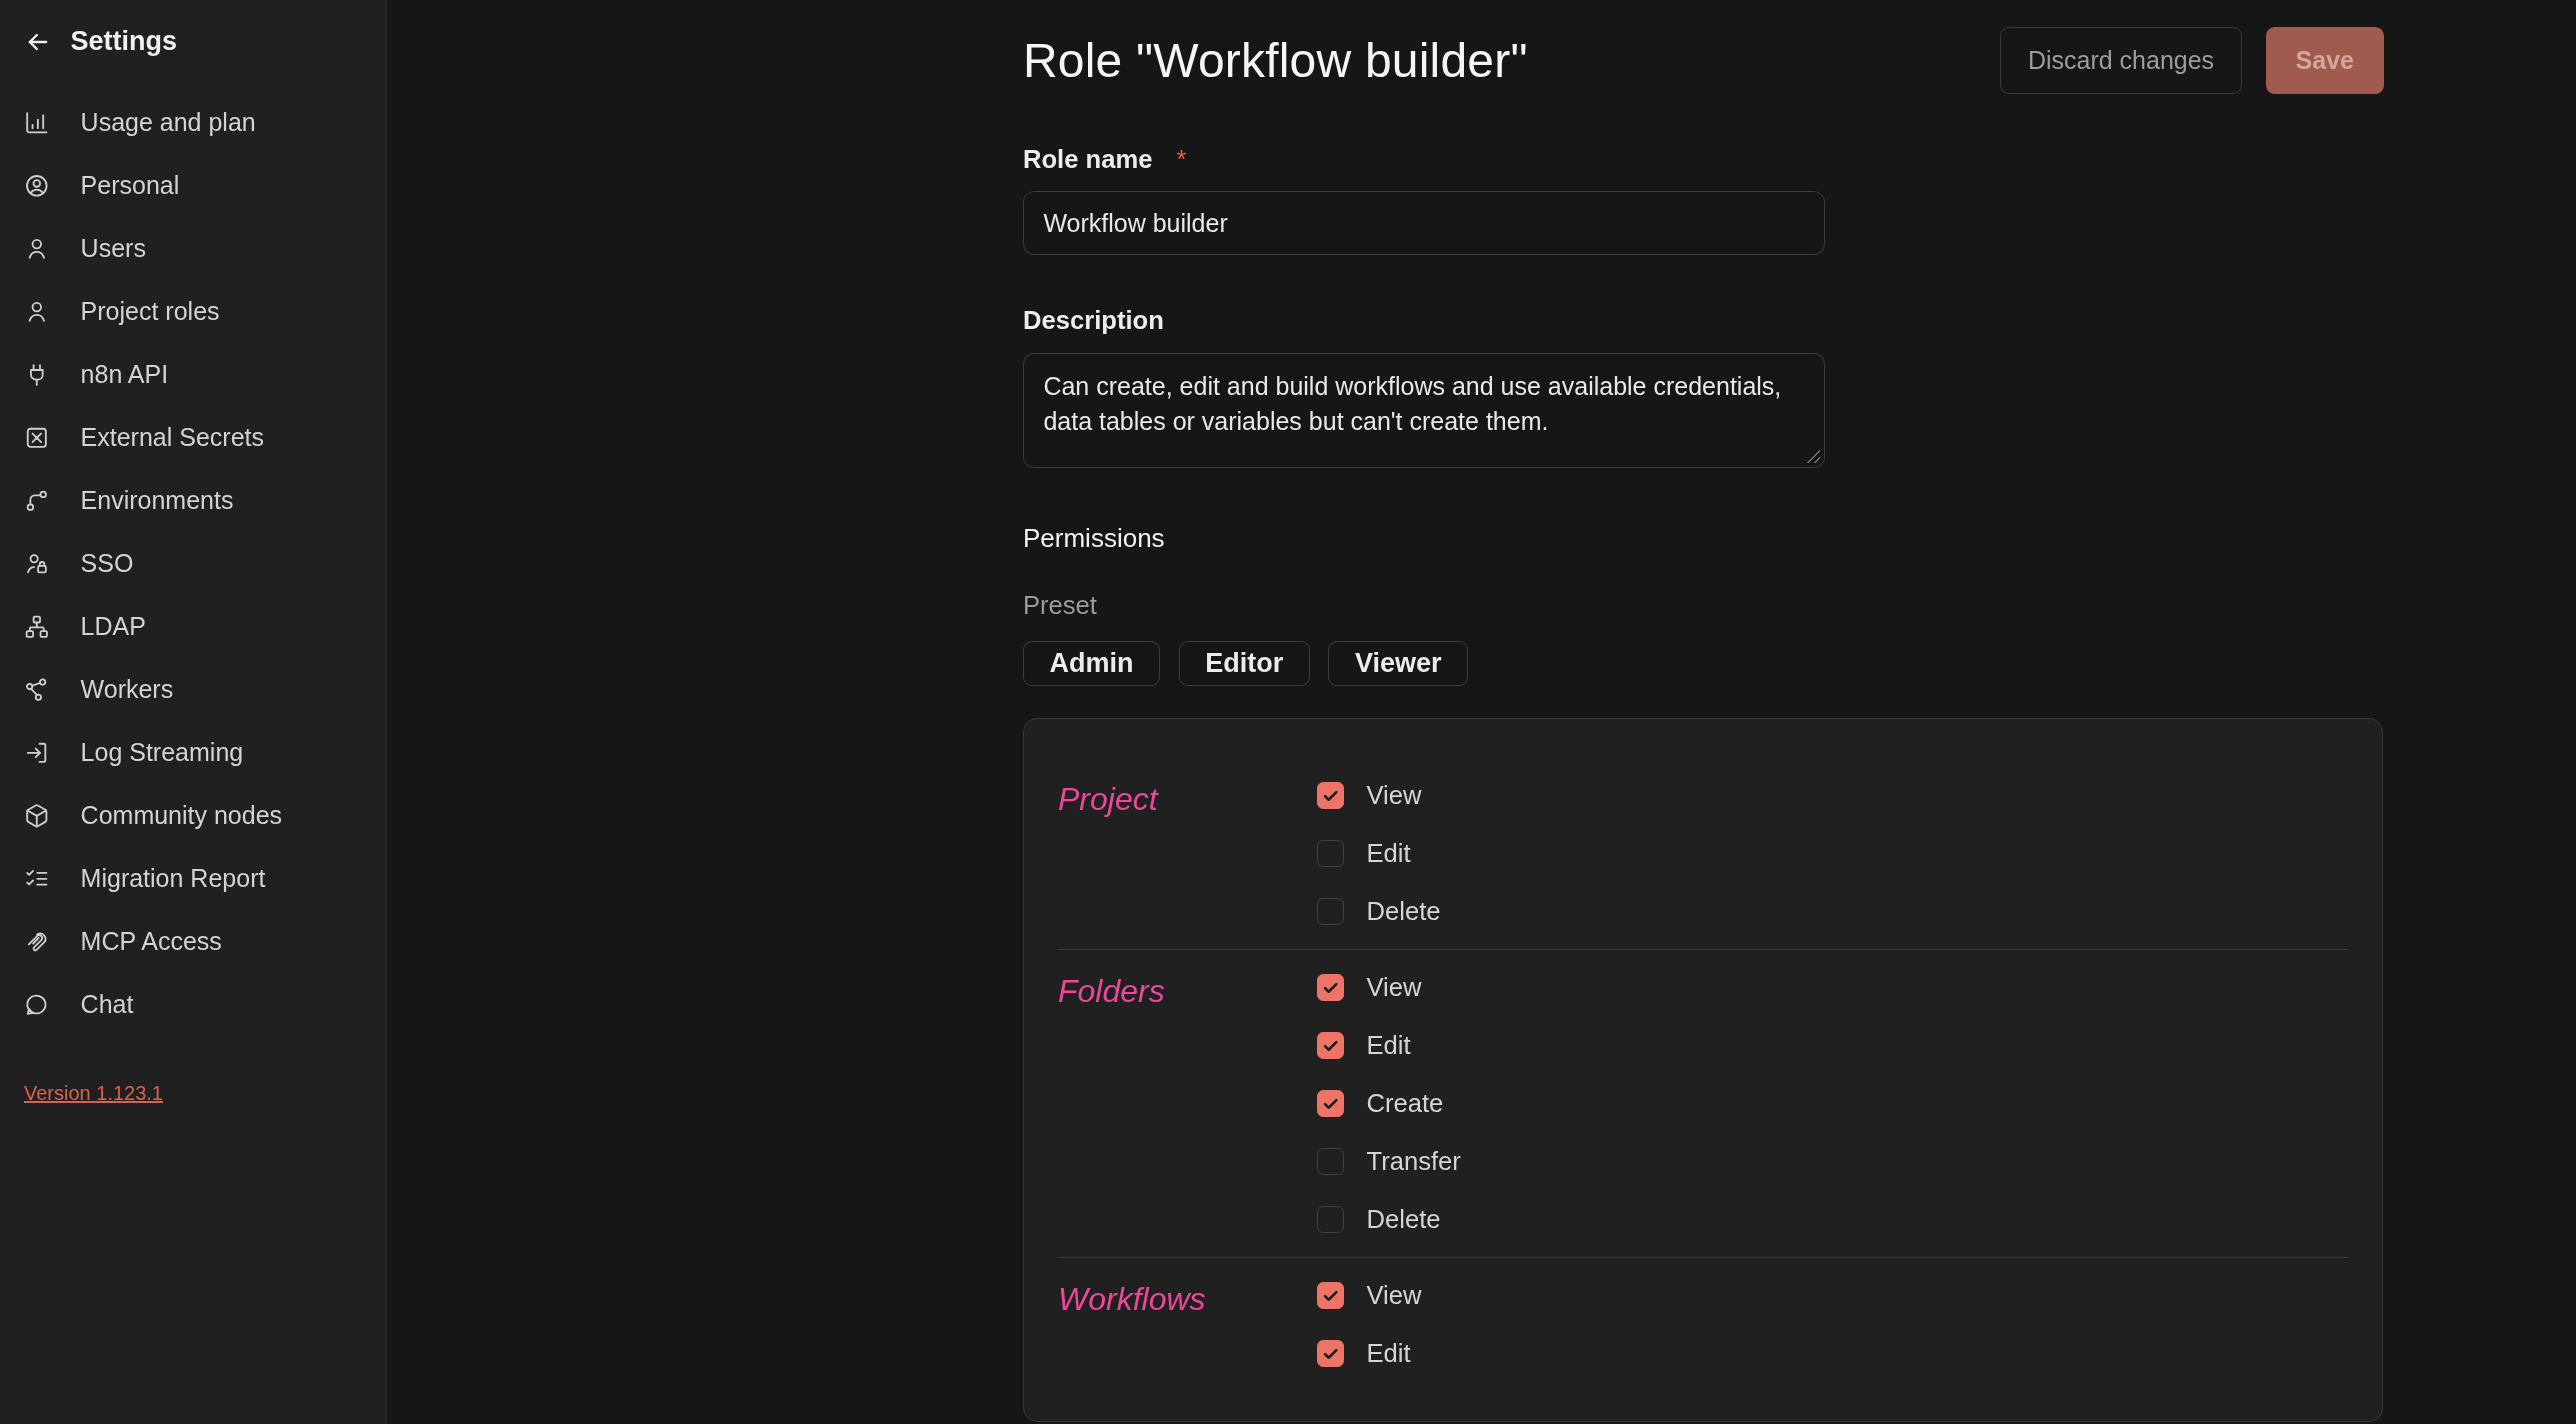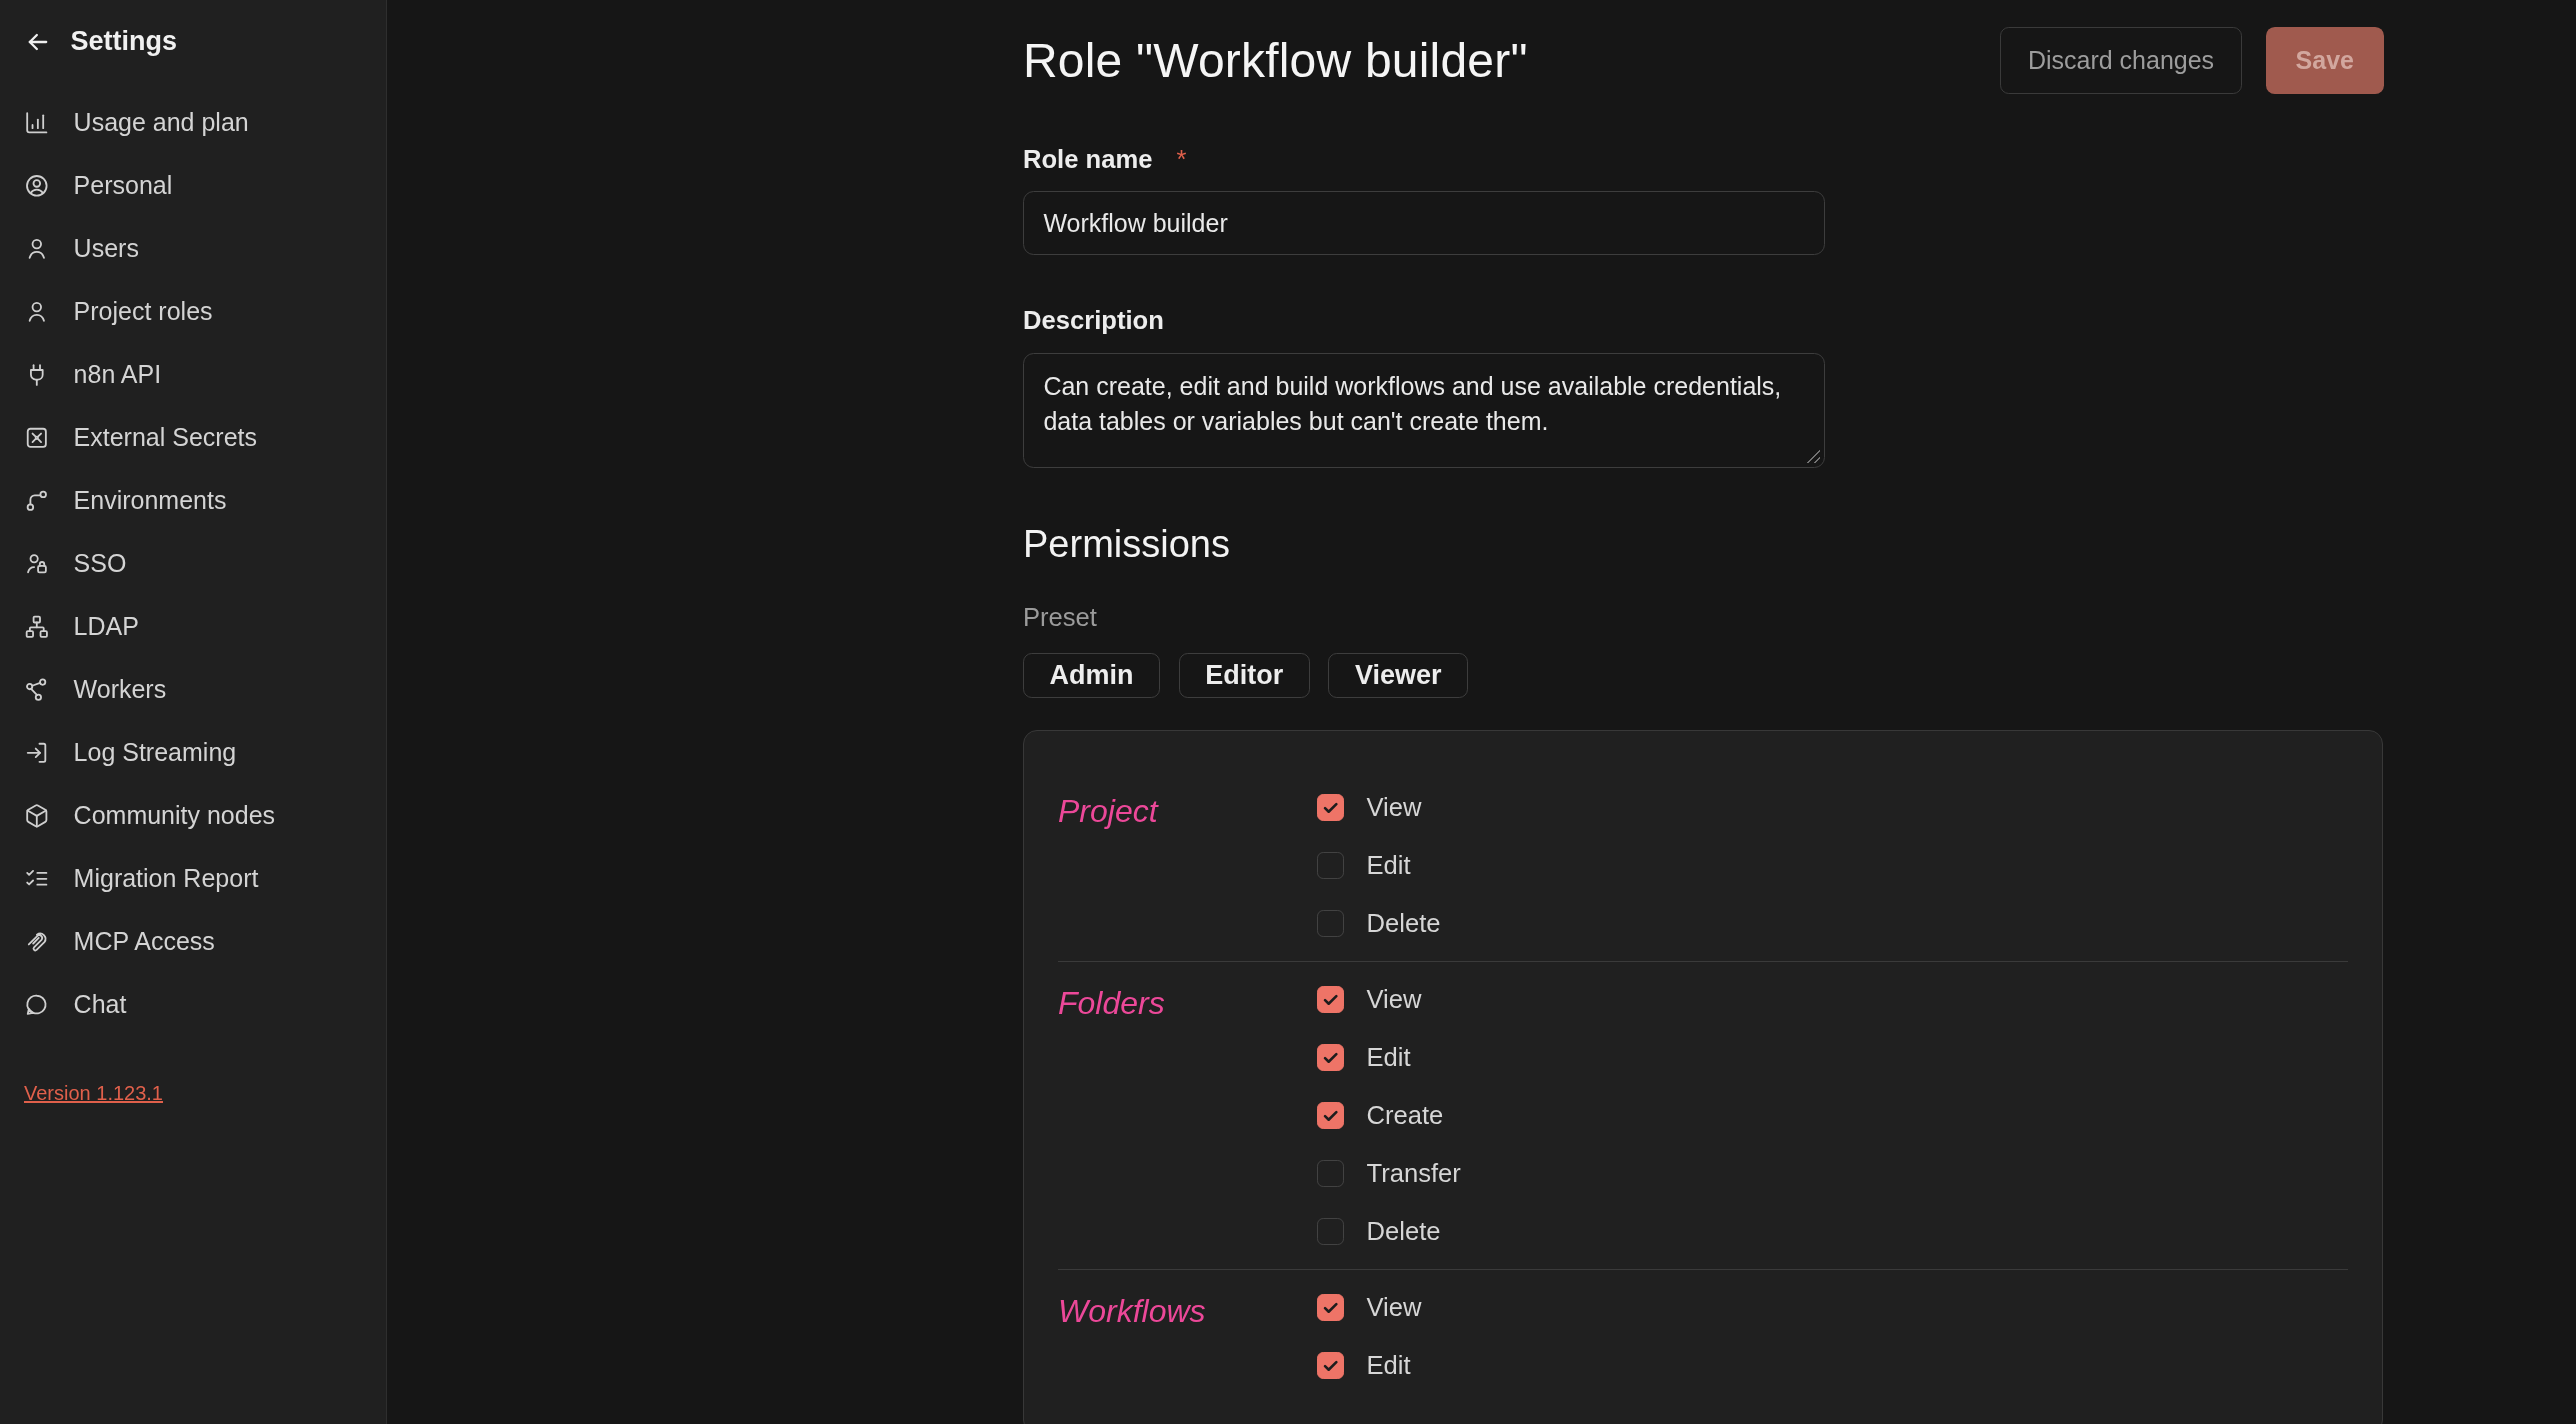--- a/index.html
+++ b/index.html
@@ -18,21 +18,21 @@
     padding-top:17.7px;
     display:flex; flex-direction:column;
   }
   .sidebar-header {
     display:flex; align-items:center; gap:18.5px;
     padding:8.8px 24px; margin-bottom:25px;
     font-size:27px; font-weight:700; color:#f1f1f1;
   }
   .sidebar-header svg { cursor:pointer; }
   .sidebar-item {
-    display:flex; align-items:center; gap:24px;
+    display:flex; align-items:center; gap:31px;
     height:63px; padding:0 24px;
     font-size:25px; color:#d4d4d4; cursor:pointer;
     white-space:nowrap;
   }
   .sidebar-item svg { flex:none; }
   .icon { stroke:#cfcfcf; fill:none; stroke-width:1.7; stroke-linecap:round; stroke-linejoin:round; }
   .version {
     margin-top:46px; padding:0 24px;
     font-size:20px;
     text-decoration:underline;
@@ -78,21 +78,21 @@
     padding:15px 19.4px; font-family:"Liberation Sans", sans-serif;
     font-size:25px; line-height:1.42; color:#e9e9e9;
     resize:none; outline:none; overflow:hidden;
   }
   .resize-corner {
     position:absolute; right:5.3px; bottom:5.3px; width:15px; height:15px;
     background:
       linear-gradient(135deg, transparent 0 55%, #8a8a8a 55% 62%, transparent 62% 78%, #8a8a8a 78% 85%, transparent 85%);
     pointer-events:none; opacity:.8;
   }
-  .section-heading { margin-top:55px; font-size:38px; font-weight:500; color:#f3f3f3; }
+  .section-heading { margin-top:55px; font-size:26px; font-weight:500; color:#f3f3f3; }
   .preset-label { margin-top:37px; font-size:25.6px; color:#9b9b9b; }
   .preset-row { margin-top:21px; display:flex; gap:18.5px; }
   .preset-btn {
     height:45px; padding:0 25.6px;
     background:transparent; border:1.8px solid #3d3d3d; border-radius:8.8px;
     font-family:"Liberation Sans", sans-serif;
     font-size:27px; font-weight:600; color:#ededed; cursor:pointer;
   }
   
   .perm-card {

